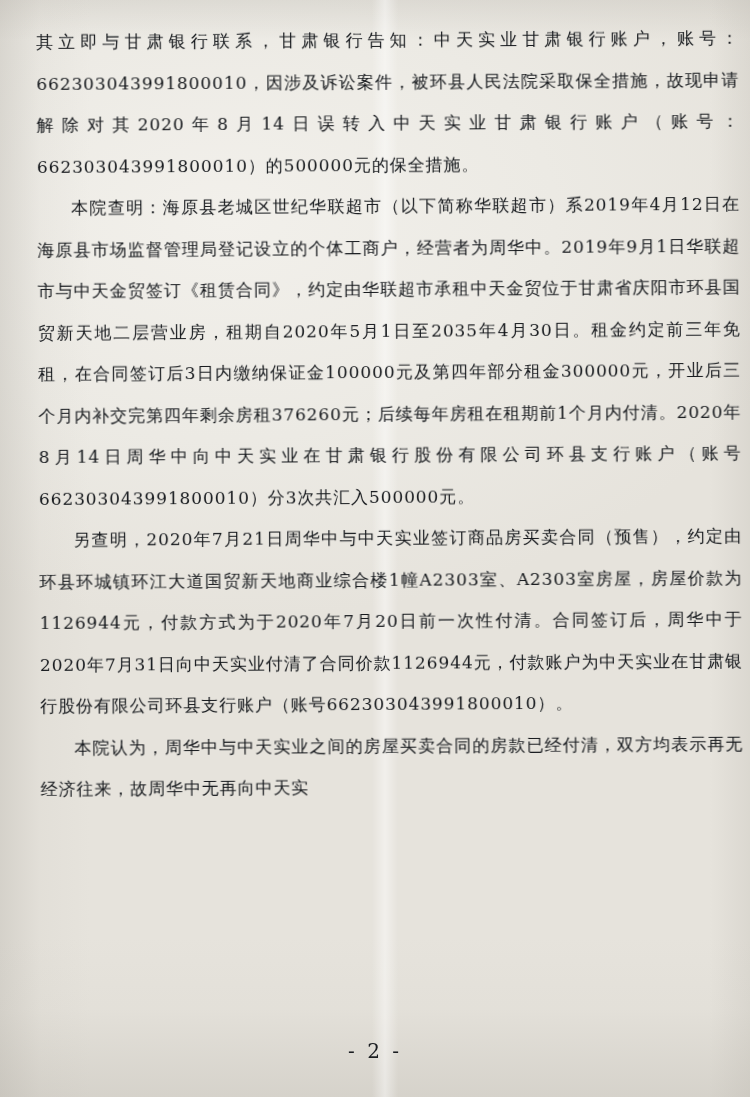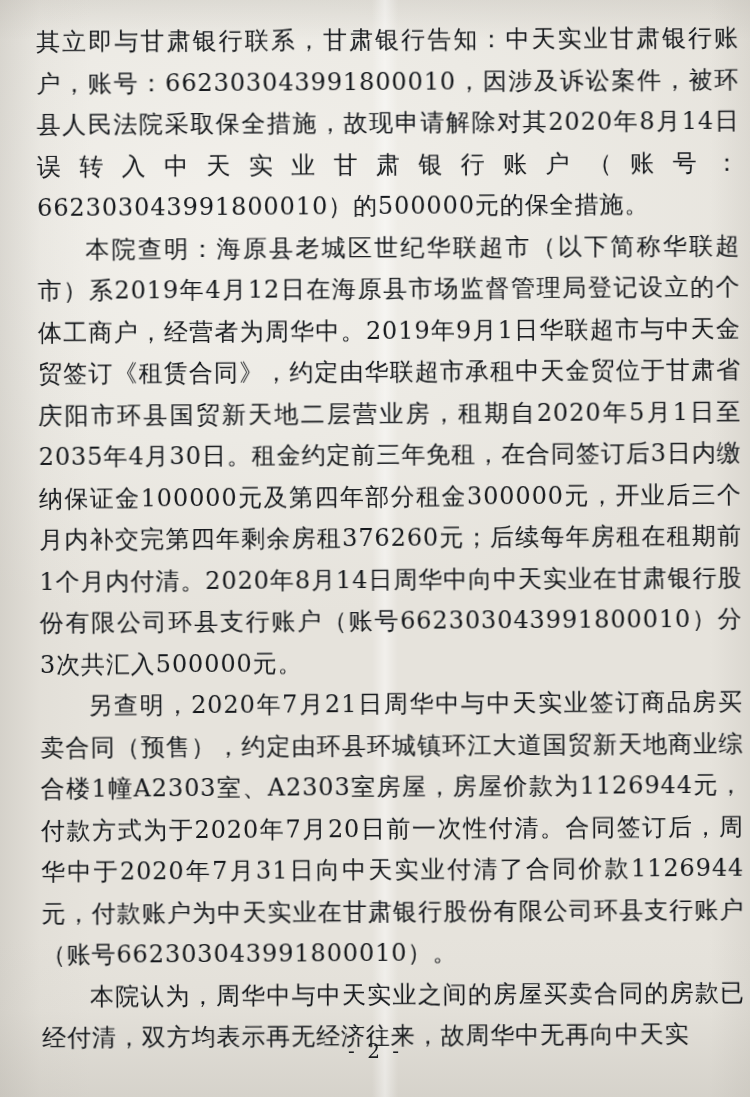--- a/index.html
+++ b/index.html
@@ -49,21 +49,21 @@
     top: 0; left: 372px; width: 26px; height: 100%;
     background: linear-gradient(90deg, rgba(255,255,255,0.0) 0%, rgba(255,255,255,0.45) 50%, rgba(255,255,255,0.0) 100%);
     pointer-events: none;
   }
 
   #doc-body {
     position: absolute;
     top: 22px;
     left: 36px;
     right: 11px;
-    font-size: 24px;
+    font-size: 17px;
     line-height: 41.5px;
     color: #15181c;
     letter-spacing: 0.9px;
     text-align: justify;
     text-justify: inter-ideograph;
   }
   .para {
     margin: 0;
     text-indent: 0;
     white-space: normal;

